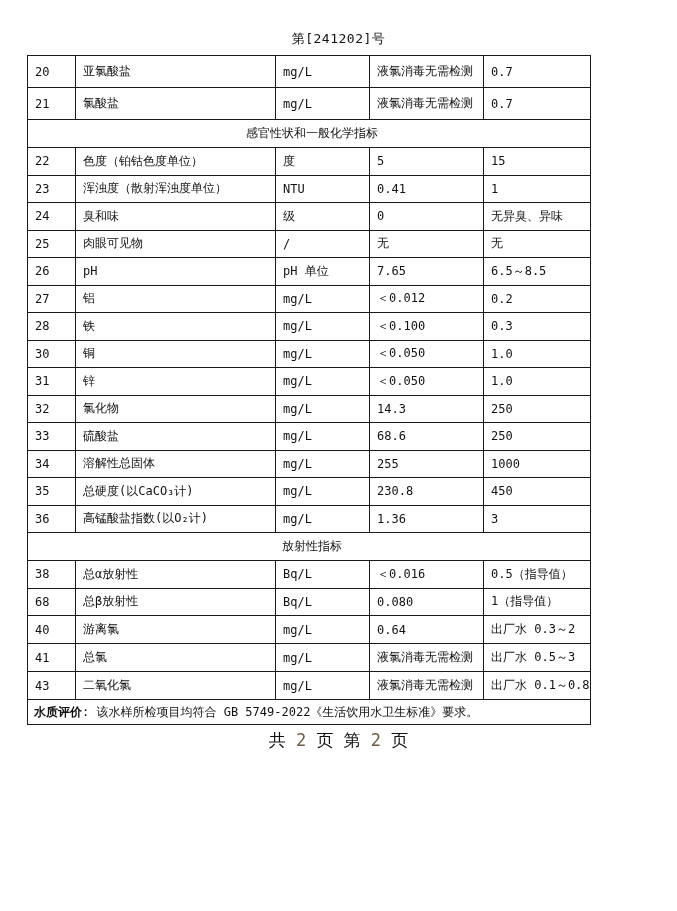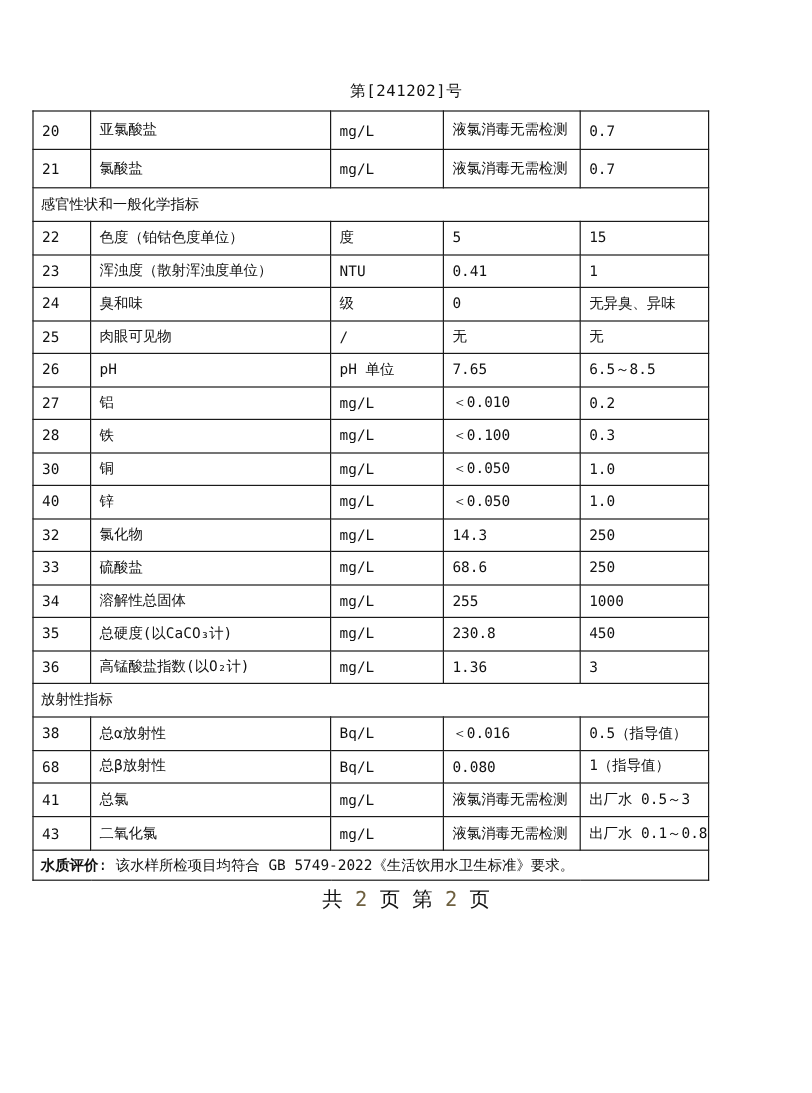--- a/index.html
+++ b/index.html
@@ -6,21 +6,21 @@
     margin: 0;
     padding: 0;
     background: #ffffff;
     width: 677px;
     height: 911px;
     overflow: hidden;
     font-family: "DejaVu Sans Mono", "DejaVu Sans", "Liberation Sans", sans-serif;
     color: #111111;
   }
   .report-no {
-    padding-top: 67px;
+    padding-top: 30px;
     text-align: center;
     font-size: 13px;
     letter-spacing: 0.5px;
   }
   table.results {
     margin: 7px 0 0 27px;
     border-collapse: collapse;
     table-layout: fixed;
     width: 563px;
     font-size: 12px;
@@ -32,21 +32,21 @@
     white-space: nowrap;
     overflow: hidden;
   }
   tr.row-reg  { height: 27.5px; }
   tr.row-tall { height: 32px; }
   tr.row-std  { height: 28px; }
   tr.sec-row  { height: 28px; }
   tr.eval-row { height: 25px; padding-left: 40px; }
   td.c-no     { padding-left: 4px; }
   td.c-limit  { padding-left: 5px; }
-  tr.sec-row td { padding-left: 6px; }
+  tr.sec-row td { padding-left: 6px; text-align: center; }
   tr.eval-row td { padding-left: 6px; font-size: 12px; }
   .eval-label { font-weight: bold; }
   .page-counter {
     margin-top: 4px;
     text-align: center;
     font-size: 17px;
   }
   .pagenum {  }
 </style>
 </head>
@@ -112,39 +112,39 @@
         <td class="c-no">26</td>
         <td class="c-name">pH</td>
         <td class="c-unit">pH 单位</td>
         <td class="c-result">7.65</td>
         <td class="c-limit">6.5～8.5</td>
       </tr>
       <tr class="row-reg">
         <td class="c-no">27</td>
         <td class="c-name">铝</td>
         <td class="c-unit">mg/L</td>
-        <td class="c-result">＜0.010</td>
+        <td class="c-result">＜0.012</td>
         <td class="c-limit">0.2</td>
       </tr>
       <tr class="row-reg">
         <td class="c-no">28</td>
         <td class="c-name">铁</td>
         <td class="c-unit">mg/L</td>
         <td class="c-result">＜0.100</td>
         <td class="c-limit">0.3</td>
       </tr>
       <tr class="row-reg">
         <td class="c-no">30</td>
         <td class="c-name">铜</td>
         <td class="c-unit">mg/L</td>
         <td class="c-result">＜0.050</td>
         <td class="c-limit">1.0</td>
       </tr>
       <tr class="row-reg">
-        <td class="c-no">40</td>
+        <td class="c-no">31</td>
         <td class="c-name">锌</td>
         <td class="c-unit">mg/L</td>
         <td class="c-result">＜0.050</td>
         <td class="c-limit">1.0</td>
       </tr>
       <tr class="row-reg">
         <td class="c-no">32</td>
         <td class="c-name">氯化物</td>
         <td class="c-unit">mg/L</td>
         <td class="c-result">14.3</td>
@@ -187,20 +187,27 @@
         <td class="c-unit">Bq/L</td>
         <td class="c-result">＜0.016</td>
         <td class="c-limit">0.5（指导值）</td>
       </tr>
       <tr class="row-reg">
         <td class="c-no">68</td>
         <td class="c-name">总β放射性</td>
         <td class="c-unit">Bq/L</td>
         <td class="c-result">0.080</td>
         <td class="c-limit">1（指导值）</td>
+      </tr>
+      <tr class="row-std">
+        <td class="c-no">40</td>
+        <td class="c-name">游离氯</td>
+        <td class="c-unit">mg/L</td>
+        <td class="c-result">0.64</td>
+        <td class="c-limit">出厂水 0.3～2</td>
       </tr>
       <tr class="row-std">
         <td class="c-no">41</td>
         <td class="c-name">总氯</td>
         <td class="c-unit">mg/L</td>
         <td class="c-result">液氯消毒无需检测</td>
         <td class="c-limit">出厂水 0.5～3</td>
       </tr>
       <tr class="row-std">
         <td class="c-no">43</td>

